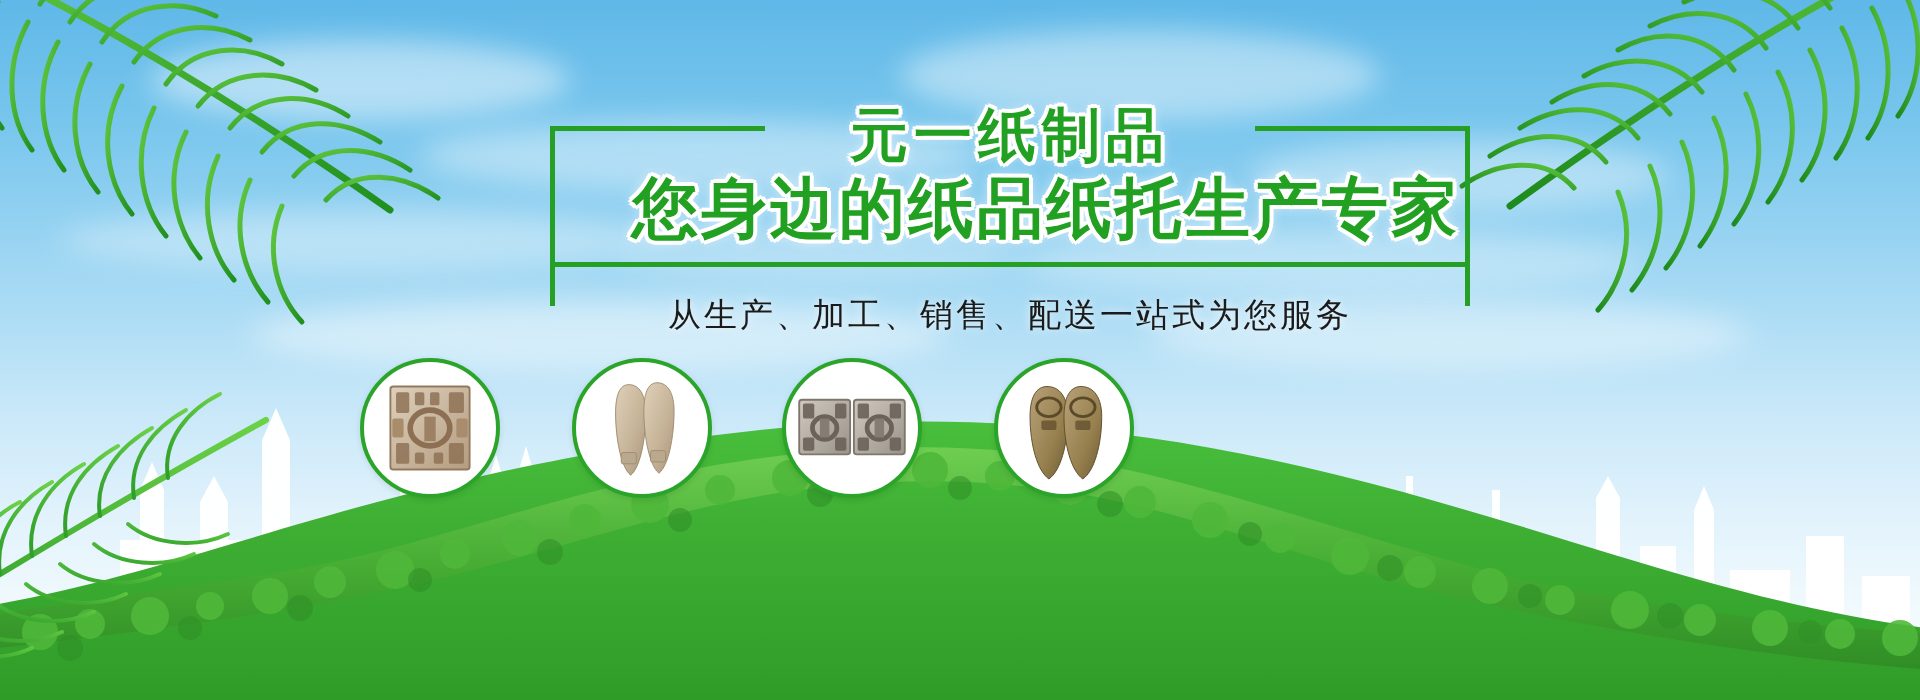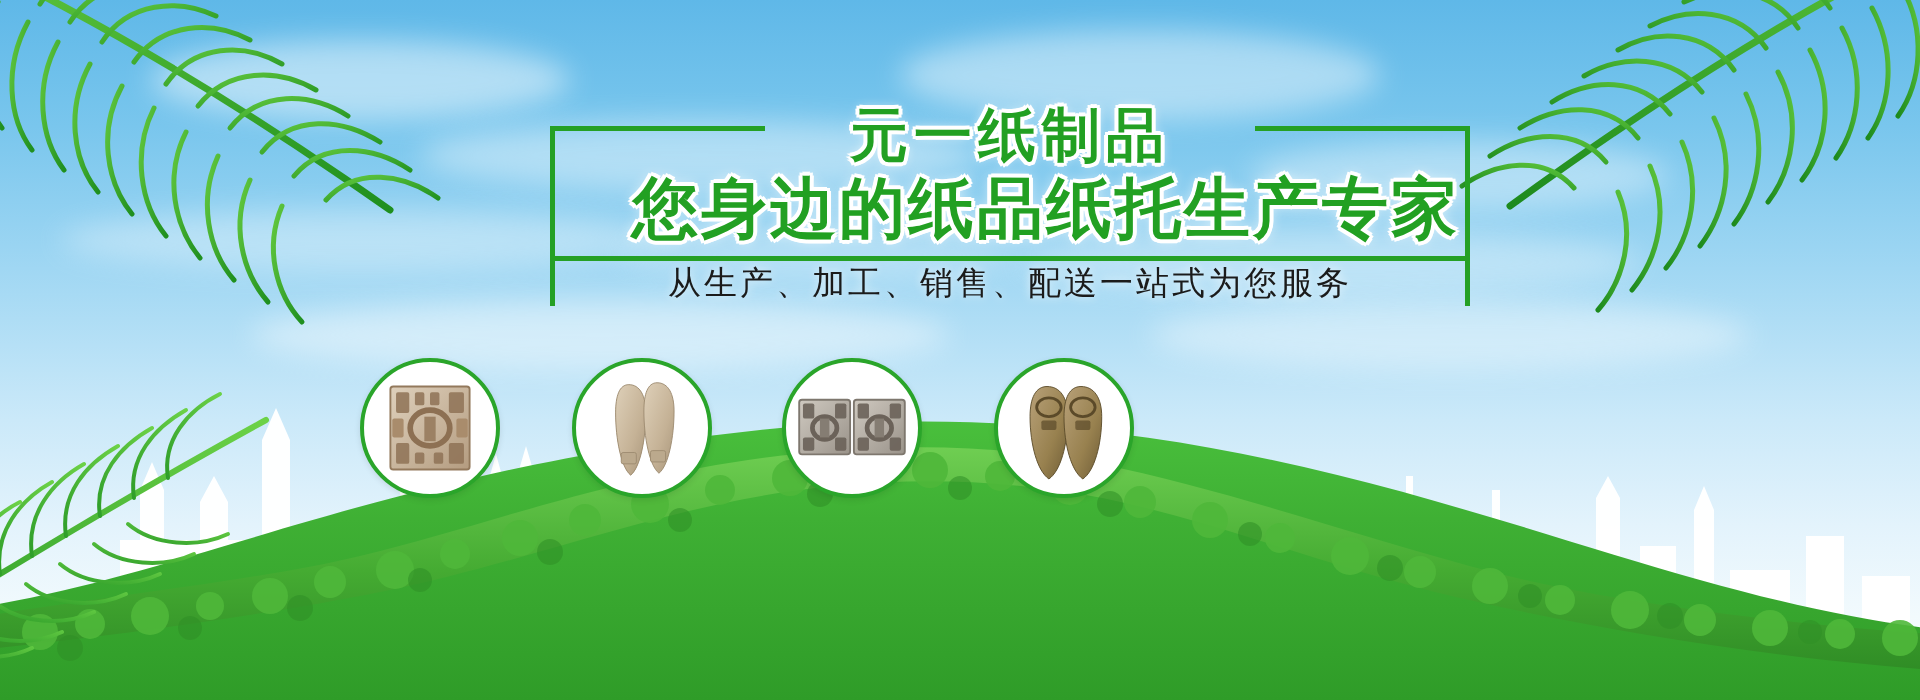--- a/index.html
+++ b/index.html
@@ -51,21 +51,21 @@
   .headline {
     position:absolute;
     left:560px;
     top:100px;
     width:900px;
     text-align:center;
     z-index:30;
   }
   .frame {
     position:relative;
-    padding:6px 0 18px 0;
+    padding:6px 0 24px 0;
   }
   .frame-bar {
     position:absolute;
     background:#25a025;
   }
   .fb-left   { left:-10px;  top:26px;  width:5px;  height:180px; }
   .fb-bottom { left:-10px;  bottom:0;  width:915px; height:5px; }
   .fb-right  { right:-10px; top:26px;  width:5px;  height:180px; }
   .fb-top-l  { left:-10px;  top:26px;  width:215px; height:5px; }
   .fb-top-r  { right:-10px; top:26px;  width:215px; height:5px; }
@@ -97,20 +97,21 @@
     text-shadow:
       -3px -3px 0 #ffffff,  3px -3px 0 #ffffff,
       -3px  3px 0 #ffffff,  3px  3px 0 #ffffff,
       -4px  0   0 #ffffff,  4px  0   0 #ffffff,
        0   -4px 0 #ffffff,  0    4px 0 #ffffff,
        0 0 14px rgba(255,255,255,.95);
     z-index:5;
     text-align:right;
   }
   .subtitle {
+    margin-top:26px;
     font-size:33px;
     color:#1b1b1b;
     letter-spacing:3px;
     font-family:"DejaVu Serif","Liberation Serif",serif;
     text-shadow:0 0 10px rgba(255,255,255,.8);
   }
 
   
   .circles {
     position:absolute;

